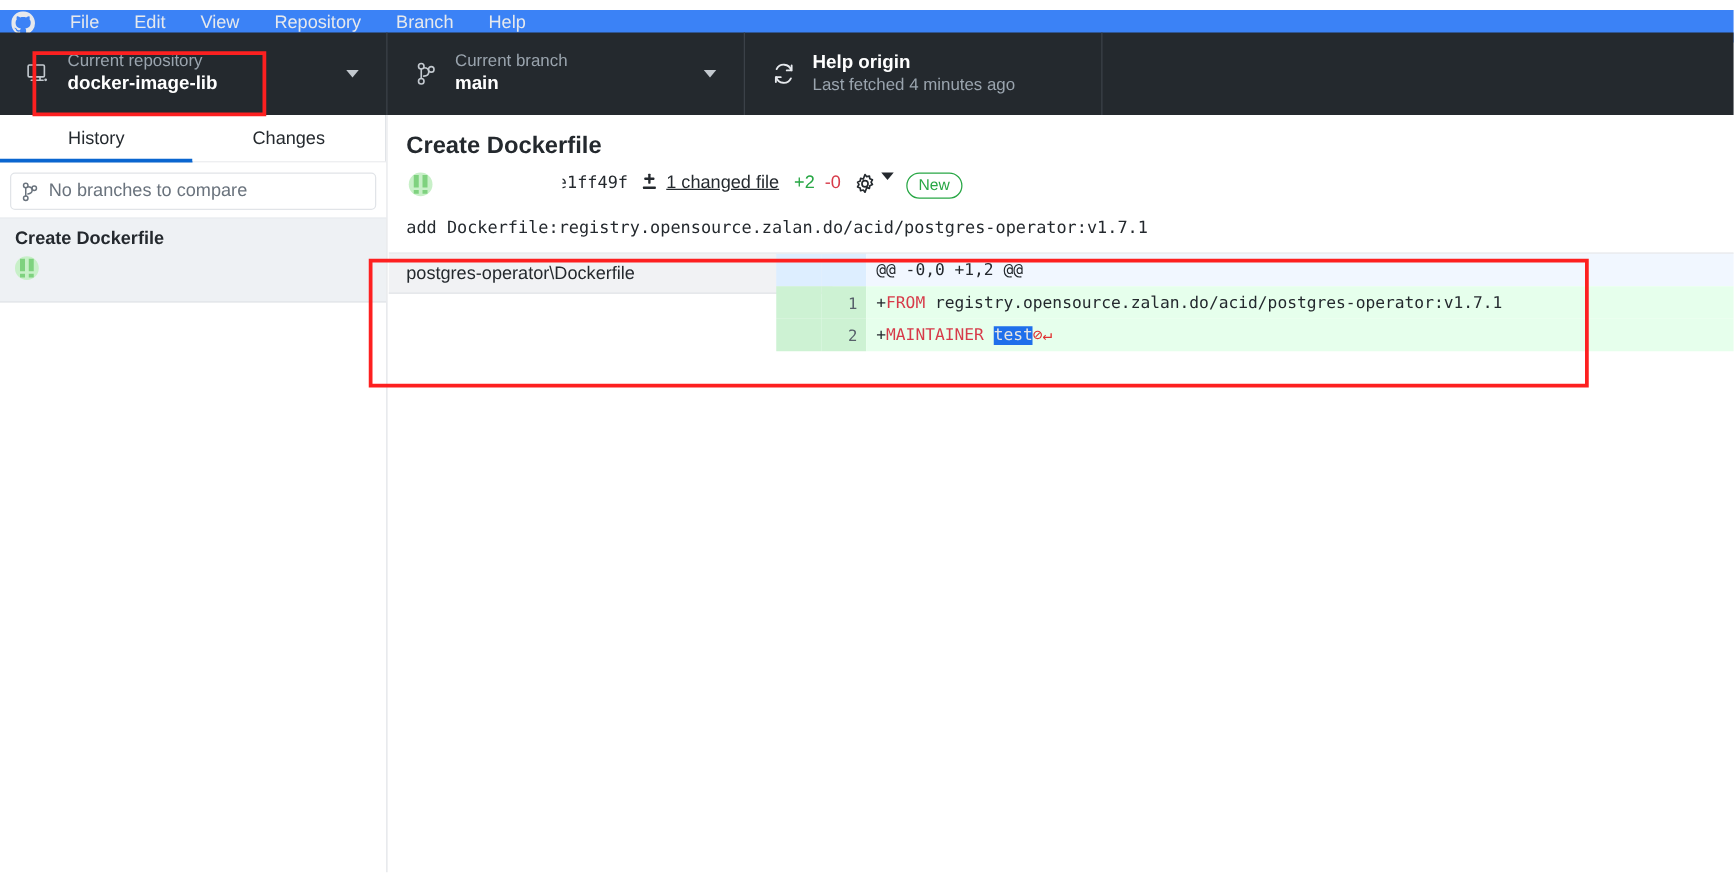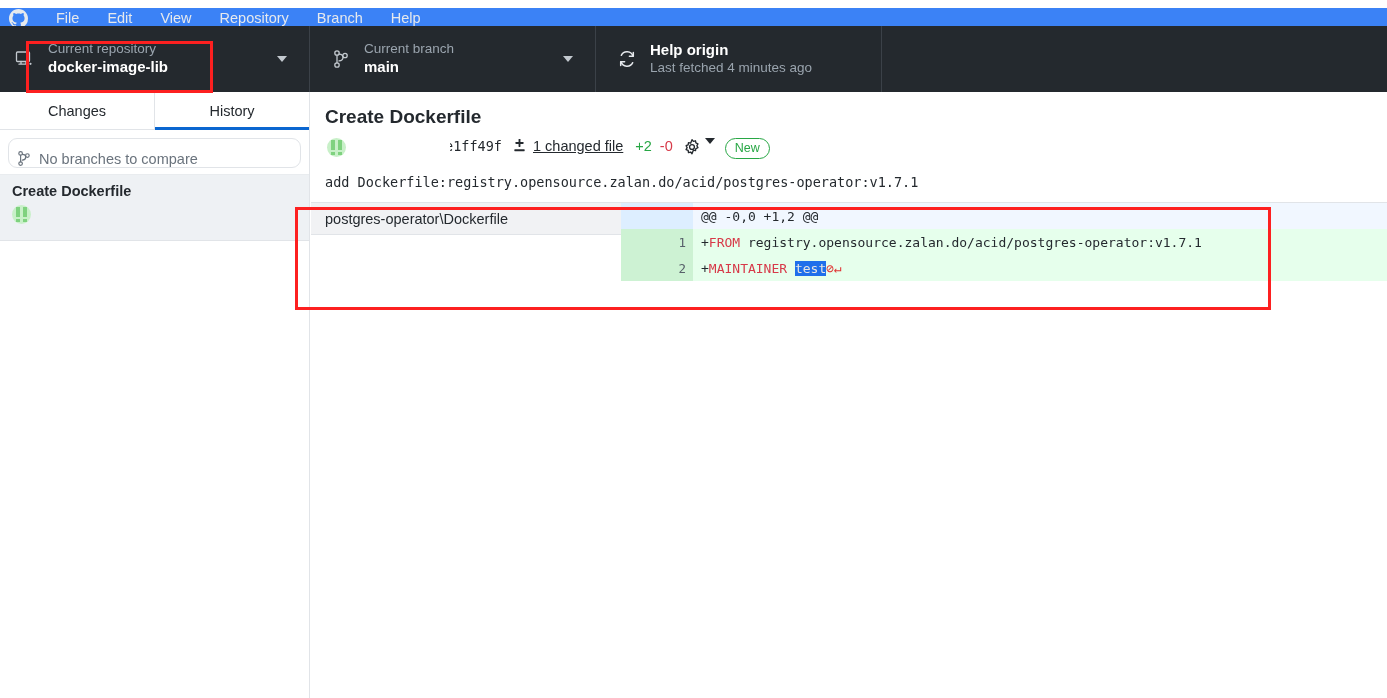--- a/index.html
+++ b/index.html
@@ -35,21 +35,21 @@
     position: absolute; top: 26px; left: 0;
     width: 1387px; height: 66px;
     background: #24292e;
     display: flex; align-items: stretch;
   }
   .tb-section {
     display: flex; align-items: center;
     border-right: 1px solid #3b4148;
     position: relative;
   }
-  .tb-repo { width: 310px; padding-left: 12px; }
+  .tb-repo { width: 310px; padding-left: 18px; }
   .tb-branch { width: 286px; padding-left: 18px; }
   .tb-fetch { width: 286px; padding-left: 18px; }
   .tb-ico {
     width: 26px; min-width: 26px; height: 22px;
     display: flex; align-items: center; justify-content: center;
     margin-right: 10px;
   }
   .tb-text { display: flex; flex-direction: column; justify-content: center; line-height: 1.25; }
   .tb-label { color: #9aa4ae; font-size: 13.5px; }
   .tb-value { color: #ffffff; font-size: 15px; font-weight: bold; }
@@ -80,22 +80,22 @@
     background: #ffffff;
   }
   .tab.inactive { border-right: 1px solid #e1e4e8; color: #24292e; }
   .tab.active::after {
     content: ""; position: absolute; left: 0; right: 0; bottom: -1px;
     height: 3px; background: #0a66d0;
   }
 
   .compare-wrap { padding: 8px 8px 6px 8px; background: #ffffff; }
   .compare-box {
-    height: 30px; border: 1px solid #e1e4e8; border-radius: 9px;
-    display: flex; align-items: flex-end; padding: 0 8px;
+    height: 30px; border: 1px solid #e1e4e8; border-radius: 4px;
+    display: flex; align-items: center; padding: 0 8px;
     background: #ffffff;
   }
   .compare-box .ci { margin-right: 8px; display:flex; align-items:center; }
   .compare-box .ctext { color: #6a737d; font-size: 14.5px; }
 
   .commit-item {
     background: #eef1f4;
     padding: 8px 12px 12px 12px;
     border-top: 1px solid #e9ecef;
     border-bottom: 1px solid #e1e4e8;
@@ -285,25 +285,25 @@
         <span class="tb-value">Help origin</span>
         <span class="tb-label">Last fetched 4 minutes ago</span>
       </span>
     </div>
 
   </div>
 
   <div class="sidebar">
 
     <div class="tabs">
+      <div class="tab active">
+        <span>History</span>
+      </div>
       <div class="tab inactive">
         <span>Changes</span>
-      </div>
-      <div class="tab active">
-        <span>History</span>
       </div>
     </div>
 
     <div class="compare-wrap">
       <div class="compare-box">
         <span class="ci">
           <svg width="14" height="17" viewBox="0 0 16 20" fill="none" stroke="#6a737d" stroke-width="1.4">
             <circle cx="4" cy="4" r="2.1"></circle>
             <circle cx="4" cy="16" r="2.1"></circle>
             <circle cx="12" cy="6.5" r="2.1"></circle>

